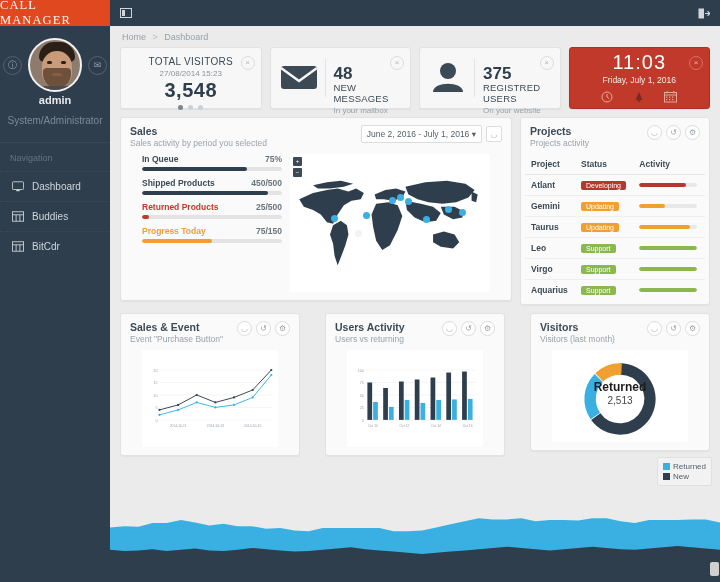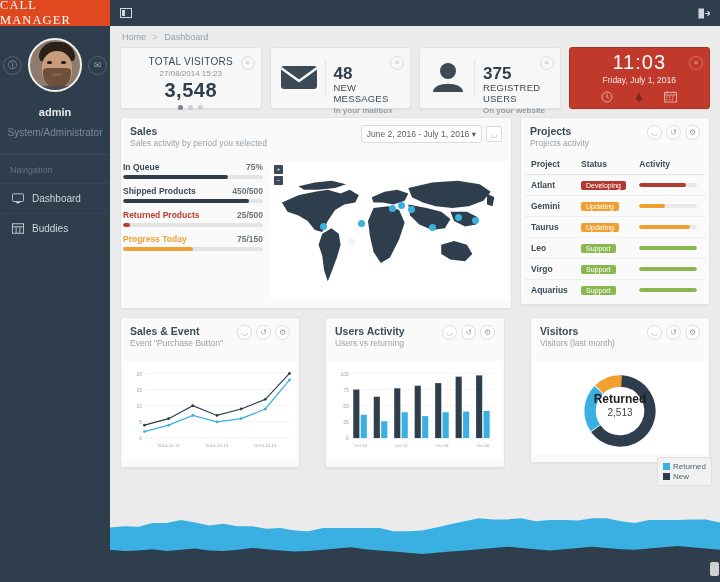--- a/index.html
+++ b/index.html
@@ -33,21 +33,21 @@
   .av-face { position:absolute; left:12px; top:11px; width:30px; height:36px;
     background:#c89b7b; border-radius:15px 15px 14px 14px; }
   .av-beard { position:absolute; left:13px; top:28px; width:28px; height:20px;
     background:#5d4433; border-radius:4px 4px 14px 14px; opacity:.85;}
   .av-mouth { position:absolute; left:22px; top:33px; width:10px; height:3px;
     background:#8b5b46; border-radius:2px; }
   .av-eye { position:absolute; top:21px; width:5px; height:3px; background:#2b2018; border-radius:2px;}
   .av-eye.l { left:17px; } .av-eye.r { left:31px; }
   .av-body { position:absolute; left:4px; top:46px; width:46px; height:14px;
     background:#4a4a52; border-radius:12px 12px 0 0; }
-  .uname { color:#e7eaec; font-size:11px; font-weight:bold; margin-top:14px; }
+  .uname { color:#e7eaec; font-size:11px; font-weight:bold; margin-top:2px; }
   .urole { color:#7d8996; font-size:10px; margin-top:9px; }
 
   .nav-title { color:#66737f; font-size:9px; padding:10px 0 8px 10px;
     border-top:1px solid #3a4856; margin-top:6px; }
   .nav-item {
     display:flex; align-items:center; gap:8px; padding:9px 0 9px 12px;
     color:#cfd6dc; font-size:10px;
     border-top:1px dotted #3d4b58;
   }
   .nav-item:first-of-type { border-top:1px dotted #3d4b58; }
@@ -77,41 +77,41 @@
   .dots { display:flex; gap:5px; justify-content:center; margin-top:3px; }
   .dot { width:5px; height:5px; border-radius:50%; background:#ccd0d4; }
   .dot.on { background:#7b858f; }
 
   .stat-flex { display:flex; align-items:center; gap:8px; height:100%; padding-left:2px;}
   .stat-ico { flex:0 0 36px; color:#3c4a56; }
   .stat-div { width:1px; background:#e4e4e4; align-self:stretch; margin:5px 0; }
   .stat-txt { flex:1; min-width:0;margin-top:24px; }
   .stat-num { font-size:17px; font-weight:bold; color:#2f3e4c; line-height:1.05;}
   .stat-lbl { font-size:9.5px; color:#3c4a56; letter-spacing:.2px; }
-  .stat-note { font-size:8px; color:#97a0a8; margin-top:2px;font-weight:bold; }
+  .stat-note { font-size:8px; color:#97a0a8; margin-top:2px; }
 
   .clock-card { background:#c0392b; border-color:#a93226; color:#fff; text-align:center;
     display:flex; flex-direction:column; justify-content:center; }
   .clock-card .x-btn { border-color:#d9705f; color:#e9b3a9; }
   .clock-time { font-size:20px; font-weight:300; letter-spacing:1px; margin-top:-2px;}
   .clock-date { font-size:8.5px; opacity:.9; margin-top:1px; }
   .clock-icons { display:flex; justify-content:space-around; margin-top:6px;
     padding:0 14px; color:#e7a79c; }
 
   
   .panel { background:#fafafa; border:1px solid #e2e2e2; border-radius:3px;
     box-shadow:0 1px 1px rgba(0,0,0,.04); }
   .p-head { padding:7px 9px 6px; display:flex; justify-content:space-between; align-items:flex-start;}
   .p-title { font-size:10.5px; font-weight:bold; color:#3c4a56; }
   .p-sub { font-size:8.5px; color:#9aa2aa; margin-top:1px; }
   .p-tools { display:flex; gap:4px; }
   .tool { width:15px; height:15px; border-radius:50%; border:1px solid #dcdcdc;
     color:#9aa2aa; font-size:8px; display:flex; align-items:center; justify-content:center;
     background:#fff; }
-  .p-body { padding:0 2px 8px;margin-top:8px; }
+  .p-body { padding:0 21px 8px; }
 
   
   .bar-item { margin-bottom:7px; }
   .bar-top { display:flex; justify-content:space-between; font-size:8.5px; font-weight:bold; }
   .bar-track { height:4px; background:#e3e3e3; border-radius:2px; margin-top:3px; overflow:hidden; }
   .bar-fill { height:100%; border-radius:2px; }
   .note { font-size:8px; color:#9aa2aa; line-height:1.45; margin-top:8px; }
 
   .daterange { border:1px solid #dcdcdc; background:#fff; border-radius:2px;
     font-size:8.5px; color:#55606b; padding:3px 5px; }
@@ -187,20 +187,29 @@
       <span>Dashboard</span>
     </div>
     <div class="nav-item">
       <svg class="nav-ico" viewBox="0 0 14 12">
         <rect x="0.5" y="0.5" width="13" height="11" fill="none" stroke="#cfd6dc"></rect>
         <line x1="0.5" y1="4" x2="13.5" y2="4" stroke="#cfd6dc"></line>
         <line x1="4.8" y1="4" x2="4.8" y2="11.5" stroke="#cfd6dc"></line>
         <line x1="9.2" y1="4" x2="9.2" y2="11.5" stroke="#cfd6dc"></line>
       </svg>
       <span>Buddies</span>
+    </div>
+    <div class="nav-item">
+      <svg class="nav-ico" viewBox="0 0 14 12">
+        <rect x="0.5" y="0.5" width="13" height="11" fill="none" stroke="#cfd6dc"></rect>
+        <line x1="0.5" y1="4" x2="13.5" y2="4" stroke="#cfd6dc"></line>
+        <line x1="4.8" y1="4" x2="4.8" y2="11.5" stroke="#cfd6dc"></line>
+        <line x1="9.2" y1="4" x2="9.2" y2="11.5" stroke="#cfd6dc"></line>
+      </svg>
+      <span>BitCdr</span>
     </div>
   </div>
 
   <div class="main">
 
     <div class="topbar">
       <svg width="12" height="10" viewBox="0 0 12 10">
         <rect x="0.5" y="0.5" width="11" height="9" fill="none" stroke="#cfd6dc"></rect>
         <rect x="2" y="2" width="3" height="6" fill="#cfd6dc"></rect>
       </svg>

